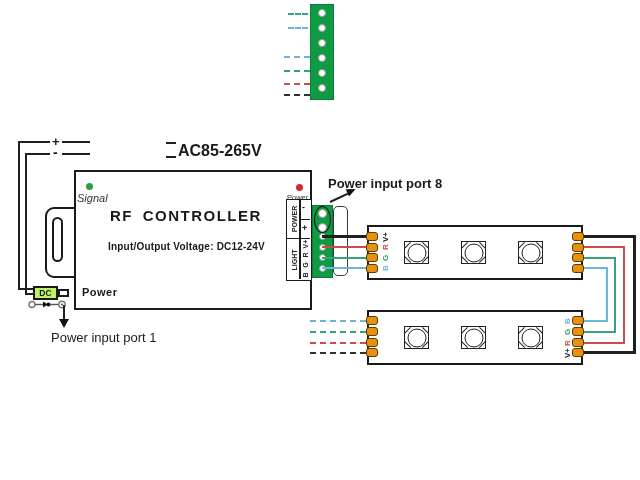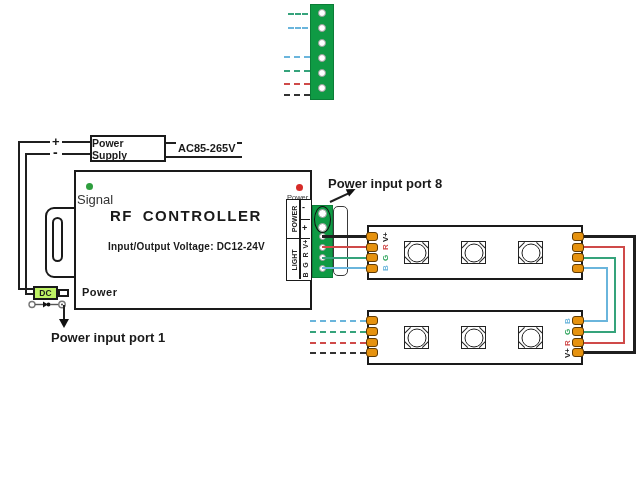--- a/index.html
+++ b/index.html
@@ -58,34 +58,31 @@
   <div class="txt" style="left:52px;top:134px;font-size:13px;font-weight:bold;">+</div>
   <div class="wire" style="left:62px;top:141px;width:28px;height:2px;"></div>
   <div class="wire" style="left:25px;top:153px;width:25px;height:2px;"></div>
   <div class="txt" style="left:53px;top:144px;font-size:14px;font-weight:bold;">-</div>
   <div class="wire" style="left:62px;top:153px;width:28px;height:2px;"></div>
   <div class="wire" style="left:18px;top:141px;width:2px;height:149px;"></div>
   <div class="wire" style="left:25px;top:153px;width:2px;height:142px;"></div>
   <div class="wire" style="left:18px;top:288px;width:15px;height:2px;"></div>
   <div class="wire" style="left:25px;top:293px;width:8px;height:2px;"></div>
 
-  <div class="box" style="left:90px;top:135px;width:76px;height:27px;display:flex;align-items:center;justify-content:center;">
-    <span style="font-size:10.5px;font-weight:bold;word-spacing:3px;">Power Supply</span>
-  </div>
 
   <div class="wire" style="left:166px;top:142px;width:76px;height:2px;"></div>
   <div class="wire" style="left:166px;top:156px;width:76px;height:2px;"></div>
-  <div class="txt" style="left:176px;top:142px;font-size:11px;font-weight:bold;background:#fff;padding:0 2px;">AC85-265V</div>
+  <div class="txt" style="left:176px;top:142px;font-size:16px;font-weight:bold;background:#fff;padding:0 2px;">AC85-265V</div>
 
   <div class="abs" style="left:45px;top:207px;width:32px;height:71px;background:#fff;border:2px solid #1a1a1a;border-radius:9px 0 0 9px;box-sizing:border-box;"></div>
   <div class="abs" style="left:52px;top:217px;width:11px;height:45px;border:2px solid #1a1a1a;border-radius:6px;box-sizing:border-box;"></div>
 
   <div class="box" style="left:74px;top:170px;width:238px;height:140px;"></div>
   <div class="abs" style="left:86px;top:183px;width:7px;height:7px;border-radius:50%;background:#2e9e3e;"></div>
-  <div class="txt small-grey" style="left:77px;top:192px;font-size:13px;">Signal</div>
+  <div class="txt small-grey" style="left:77px;top:192px;font-size:11px;font-style:italic;">Signal</div>
   <div class="abs" style="left:296px;top:184px;width:7px;height:7px;border-radius:50%;background:#d62b28;"></div>
   <div class="txt small-grey" style="left:287px;top:193px;font-size:7.5px;">Power</div>
   <div class="txt" style="left:110px;top:207px;font-size:15px;font-weight:bold;letter-spacing:1.5px;word-spacing:4px;">RF CONTROLLER</div>
   <div class="txt" style="left:108px;top:241px;font-size:10px;font-weight:bold;letter-spacing:.2px;">Input/Output Voltage: DC12-24V</div>
   <div class="txt" style="left:82px;top:286px;font-size:11px;font-weight:bold;letter-spacing:.5px;">Power</div>
 
   <div class="abs" style="left:286px;top:199px;width:26px;height:82px;background:#fff;border:1.5px solid #1a1a1a;box-sizing:border-box;">
     <div class="abs" style="left:12px;top:0;width:1.5px;height:79px;background:#1a1a1a;"></div>
     <div class="abs" style="left:0;top:37.5px;width:23px;height:1.5px;background:#1a1a1a;"></div>
     <div class="abs" style="left:12px;top:18.5px;width:11px;height:1.25px;background:#1a1a1a;"></div>
@@ -214,15 +211,15 @@
     <circle cx="6" cy="6.5" r="3" fill="#fff" stroke="#777" stroke-width="1.4"></circle>
     <line x1="9" y1="6.5" x2="17" y2="6.5" stroke="#555" stroke-width="1.4"></line>
     <polygon points="17,3.5 17,9.5 22,6.5" fill="#111"></polygon>
     <circle cx="22.5" cy="6.5" r="2" fill="#111"></circle>
     <line x1="24" y1="6.5" x2="33" y2="6.5" stroke="#555" stroke-width="1.4"></line>
     <circle cx="36" cy="6.5" r="3.2" fill="#fff" stroke="#777" stroke-width="1.4"></circle>
     <circle cx="36" cy="6.5" r="1.1" fill="#555"></circle>
   </svg>
   <div class="wire" style="left:63px;top:305px;width:2px;height:15px;"></div>
   <div class="tri-down" style="left:59px;top:319px;"></div>
-  <div class="txt" style="left:6px;top:330px;font-size:13px;font-weight:bold;padding-left:45px;">Power input port 1</div>
+  <div class="txt" style="left:6px;top:330px;font-size:13px;font-weight:normal;padding-left:45px;">Power input port 1</div>
 
 </div>
 
 </body></html>

